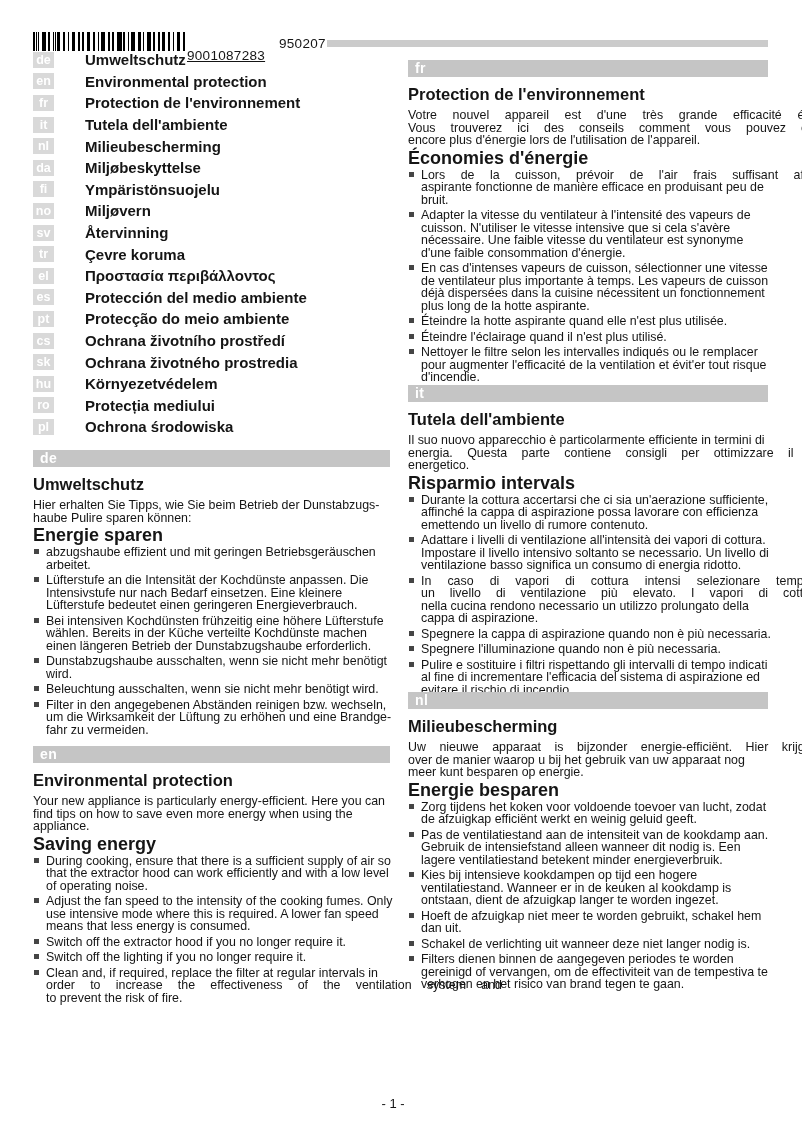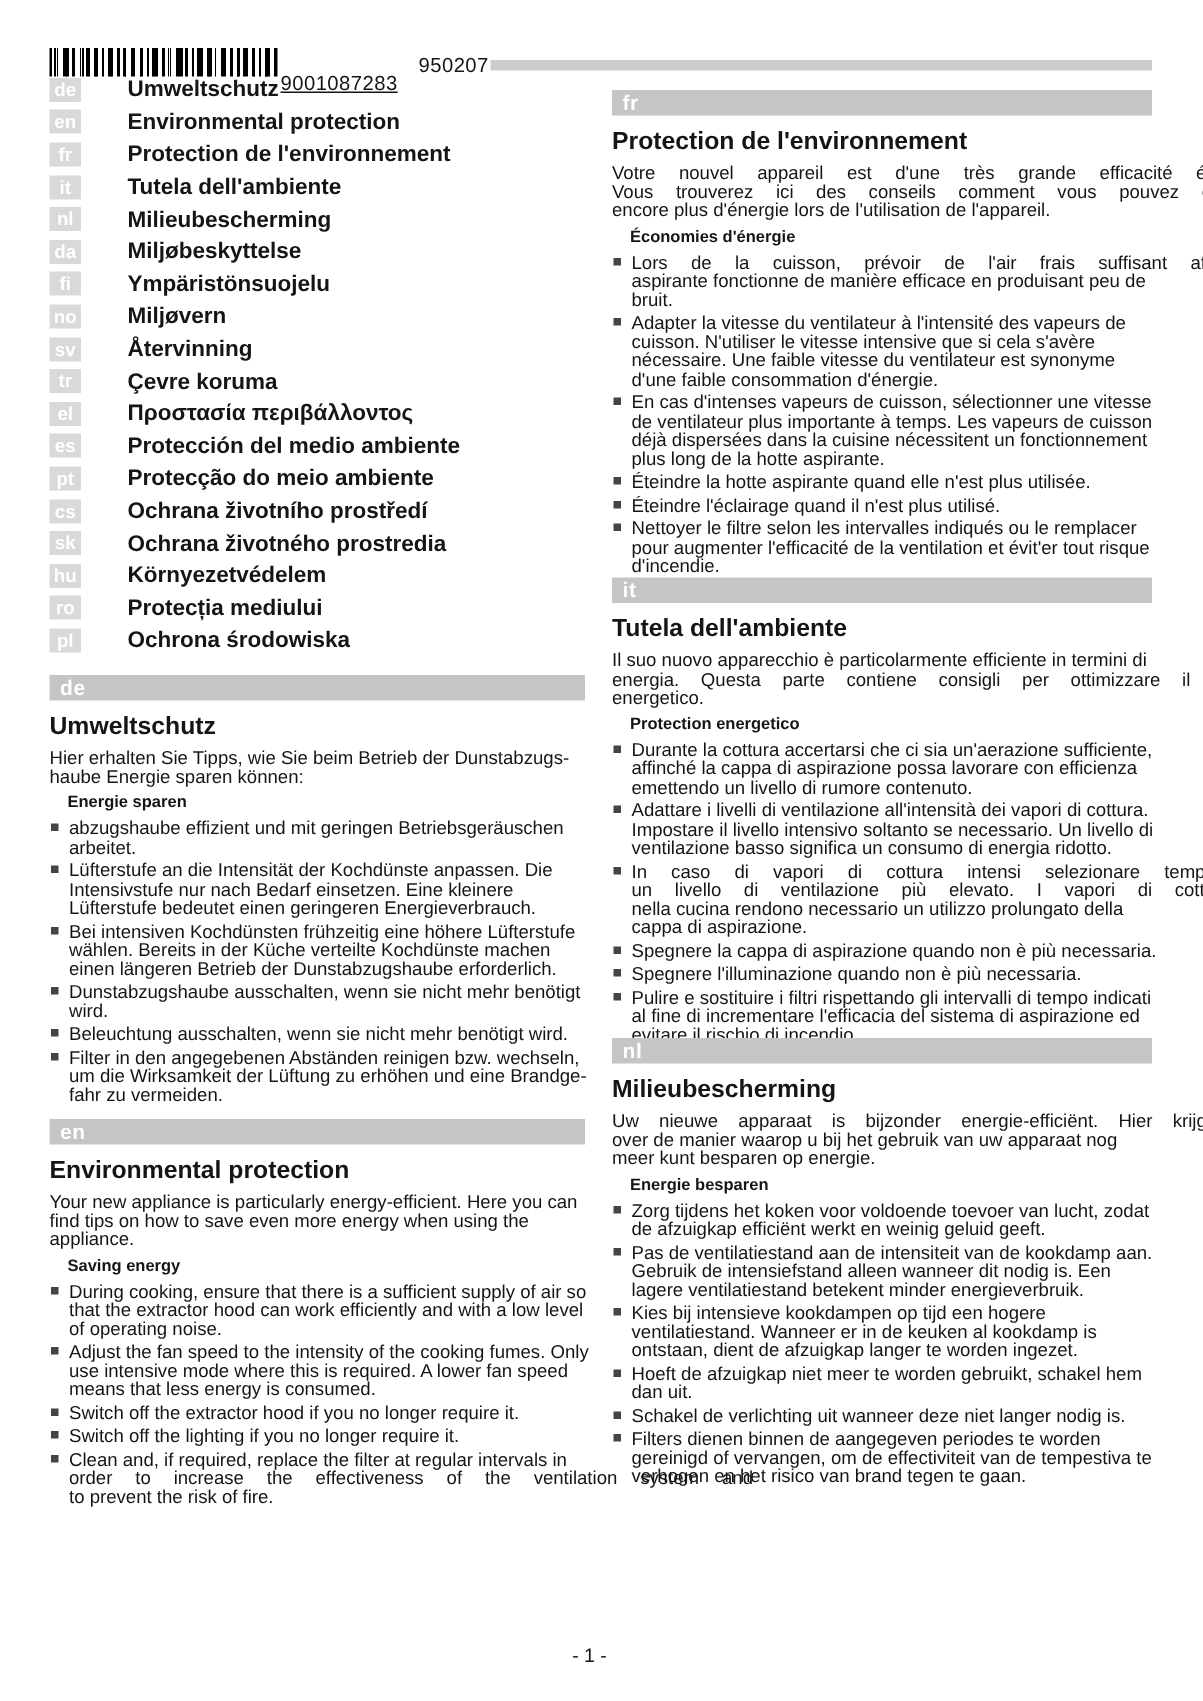--- a/index.html
+++ b/index.html
@@ -34,21 +34,21 @@
   #sec-de{left:33px;top:450px;width:357px;}
   #sec-en{left:33px;top:746px;width:357px;}
   #sec-fr{left:408px;top:60px;width:360px;}
   #sec-it{left:408px;top:385px;width:360px;}
   #sec-nl{left:408px;top:692px;width:360px;}
 
   .banner{height:17px;background:#c5c5c5;color:#fff;font-weight:bold;font-size:14px;
           line-height:17px;padding-left:7px;letter-spacing:0.4px;}
   .section-title{font-size:16.5px;font-weight:bold;margin:8px 0 6px 0;line-height:18px;white-space:nowrap;}
   .intro{margin:0 0 0 0;}
-  .sub{font-weight:bold;font-size:11px;line-height:13px;margin:5px 0 4px 12px;white-space:nowrap;}
+  .sub{font-weight:bold;font-size:18px;line-height:13px;margin:5px 0 4px 0;white-space:nowrap;}
   .bullets{margin-top:1px;}
   .bullet{position:relative;padding-left:13px;margin-bottom:3px;}
   .bullet .sq{position:absolute;left:1px;top:3px;width:5px;height:5px;background:#454545;}
 
   .ln{white-space:nowrap;font-size:12.4px;line-height:12.5px;}
   .ln.jst{white-space:normal;text-align:justify;text-align-last:justify;height:12.5px;overflow:visible;}
 
   
   .footer{position:absolute;left:0;top:1096px;width:786px;text-align:center;font-size:13px;}
 </style>
@@ -136,21 +136,21 @@
         <span class="lang-tag">pl</span>
         <span class="lang-title">Ochrona środowiska</span>
       </div>
     </div>
 
   <div class="section" id="sec-de">
     <div class="banner"><span class="banner-code">de</span></div>
     <div class="section-title">Umweltschutz</div>
     <div class="intro">
         <div class="ln">Hier erhalten Sie Tipps, wie Sie beim Betrieb der Dunstabzugs-</div>
-        <div class="ln">haube Energie sparen können:</div>
+        <div class="ln">haube Pulire sparen können:</div>
       </div>
     <div class="sub">Energie sparen</div>
     <div class="bullets">
         <div class="bullet">
           <span class="sq"></span>
           <div class="ln">abzugshaube effizient und mit geringen Betriebsgeräuschen</div>
           <div class="ln">arbeitet.</div>
         </div>
         <div class="bullet">
           <span class="sq"></span>
@@ -269,21 +269,21 @@
   </div>
 
   <div class="section" id="sec-it">
     <div class="banner"><span class="banner-code">it</span></div>
     <div class="section-title">Tutela dell'ambiente</div>
     <div class="intro">
         <div class="ln">Il suo nuovo apparecchio è particolarmente efficiente in termini di</div>
         <div class="ln jst" style="width: 420px;">energia. Questa parte contiene consigli per ottimizzare il risp</div>
         <div class="ln">energetico.</div>
       </div>
-    <div class="sub">Protection energetico</div>
+    <div class="sub">Risparmio intervals</div>
     <div class="bullets">
         <div class="bullet">
           <span class="sq"></span>
           <div class="ln">Durante la cottura accertarsi che ci sia un'aerazione sufficiente,</div>
           <div class="ln">affinché la cappa di aspirazione possa lavorare con efficienza</div>
           <div class="ln">emettendo un livello di rumore contenuto.</div>
         </div>
         <div class="bullet">
           <span class="sq"></span>
           <div class="ln">Adattare i livelli di ventilazione all'intensità dei vapori di cottura.</div>

